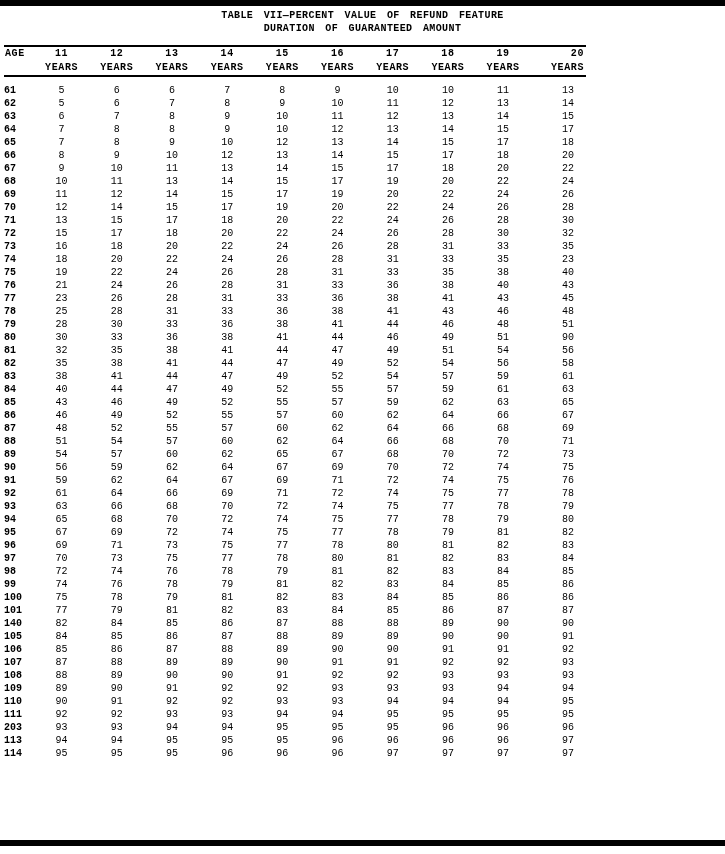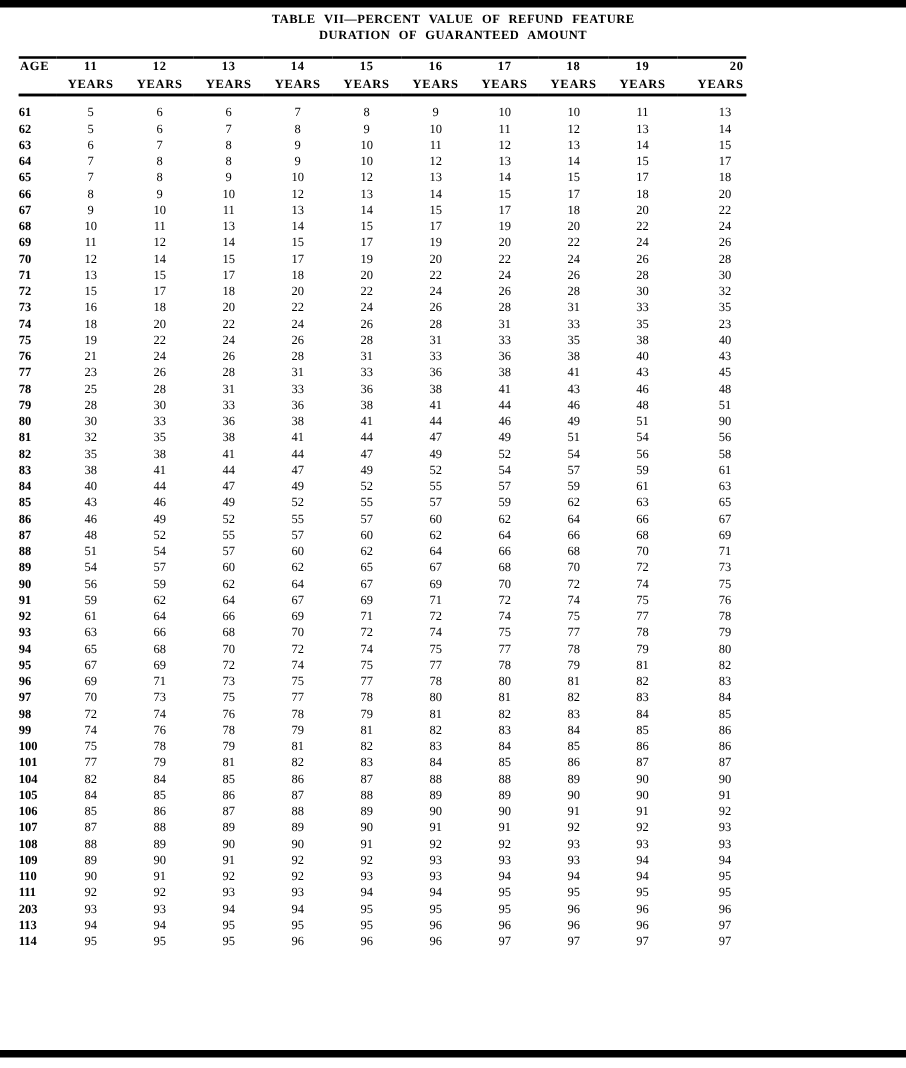--- a/index.html
+++ b/index.html
@@ -6,21 +6,21 @@
     margin: 0;
     padding: 0;
     background: #ffffff;
   }
   #page {
     position: relative;
     width: 725px;
     height: 854px;
     background: #ffffff;
     color: #000000;
-    font-family: Liberation Serif, serif;
+    font-family: Liberation Mono, monospace;
     overflow: hidden;
   }
   .top-bar {
     position: absolute;
     top: 0; left: 0; right: 0;
     height: 6px;
     background: #000000;
   }
   .bottom-bar {
     position: absolute;
@@ -37,21 +37,21 @@
     font-weight: bold;
     font-size: 10px;
     line-height: 13px;
     letter-spacing: 0.4px;
     word-spacing: 4px;
     white-space: nowrap;
   }
   table.refund-table {
     position: absolute;
     top: 45px;
-    left: 15px;
+    left: 4px;
     width: 582px;
     border-collapse: collapse;
     table-layout: fixed;
     border-top: 2px solid #000000;
   }
   table.refund-table th,
   table.refund-table td {
     padding: 0;
     font-size: 10px;
   }
@@ -684,21 +684,21 @@
           <td>81</td>
           <td>82</td>
           <td>83</td>
           <td>84</td>
           <td>85</td>
           <td>86</td>
           <td>87</td>
           <td>87</td>
         </tr>
         <tr>
-          <th>104</th>
+          <th>140</th>
           <td>82</td>
           <td>84</td>
           <td>85</td>
           <td>86</td>
           <td>87</td>
           <td>88</td>
           <td>88</td>
           <td>89</td>
           <td>90</td>
           <td>90</td>

